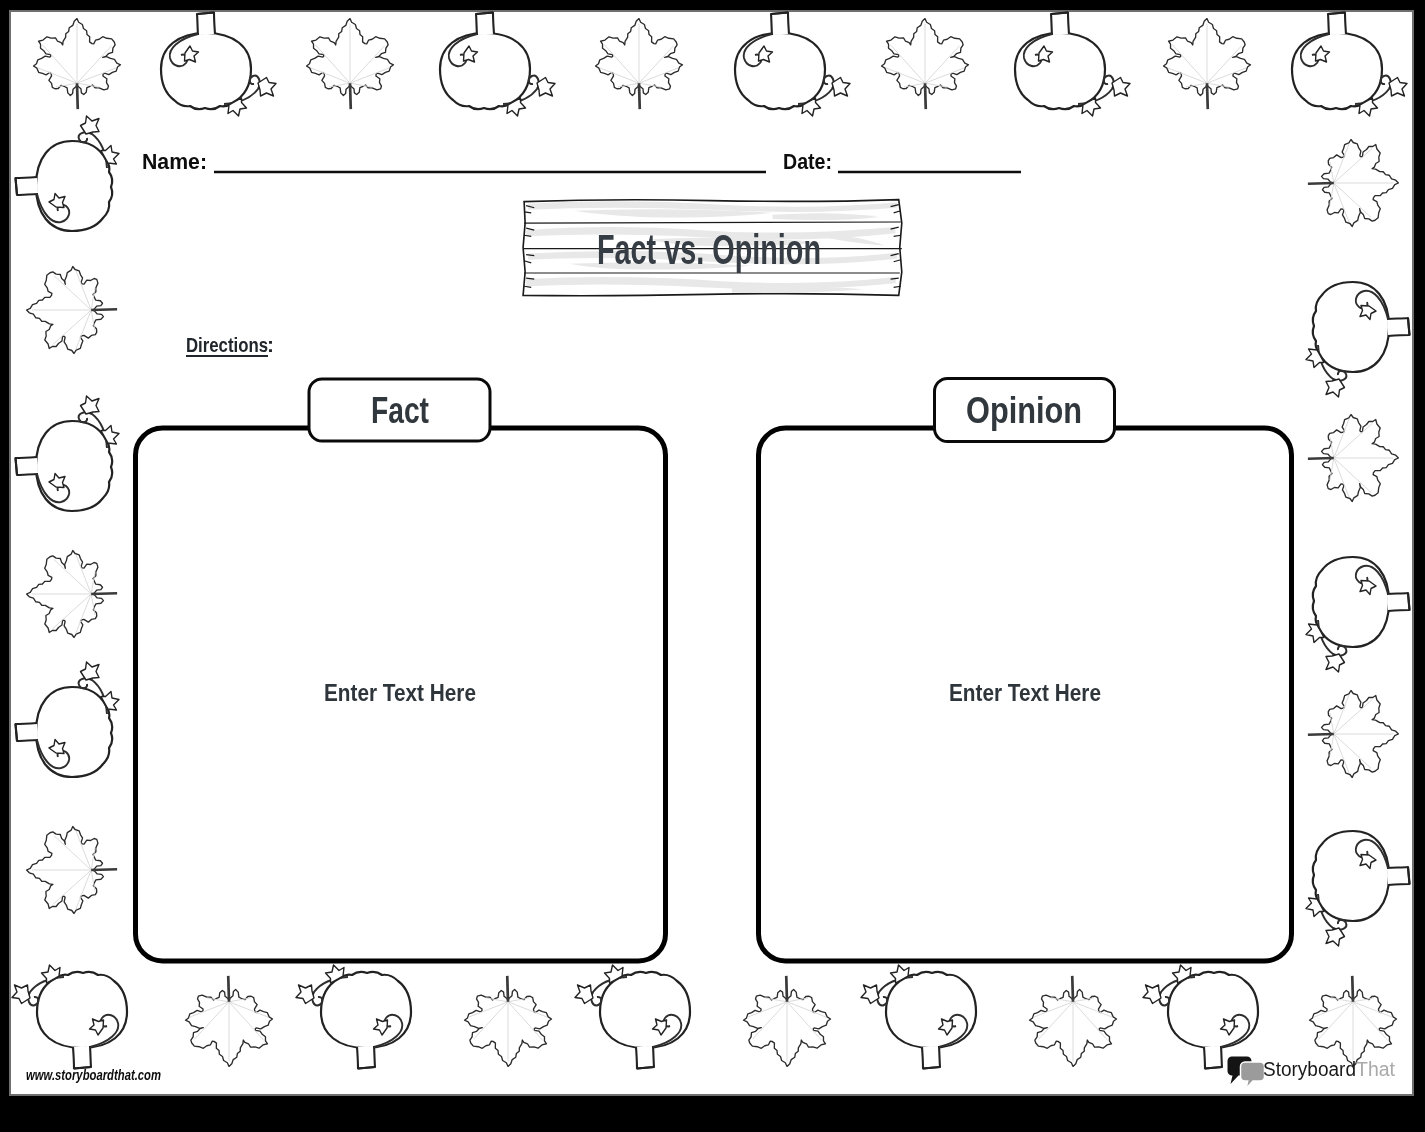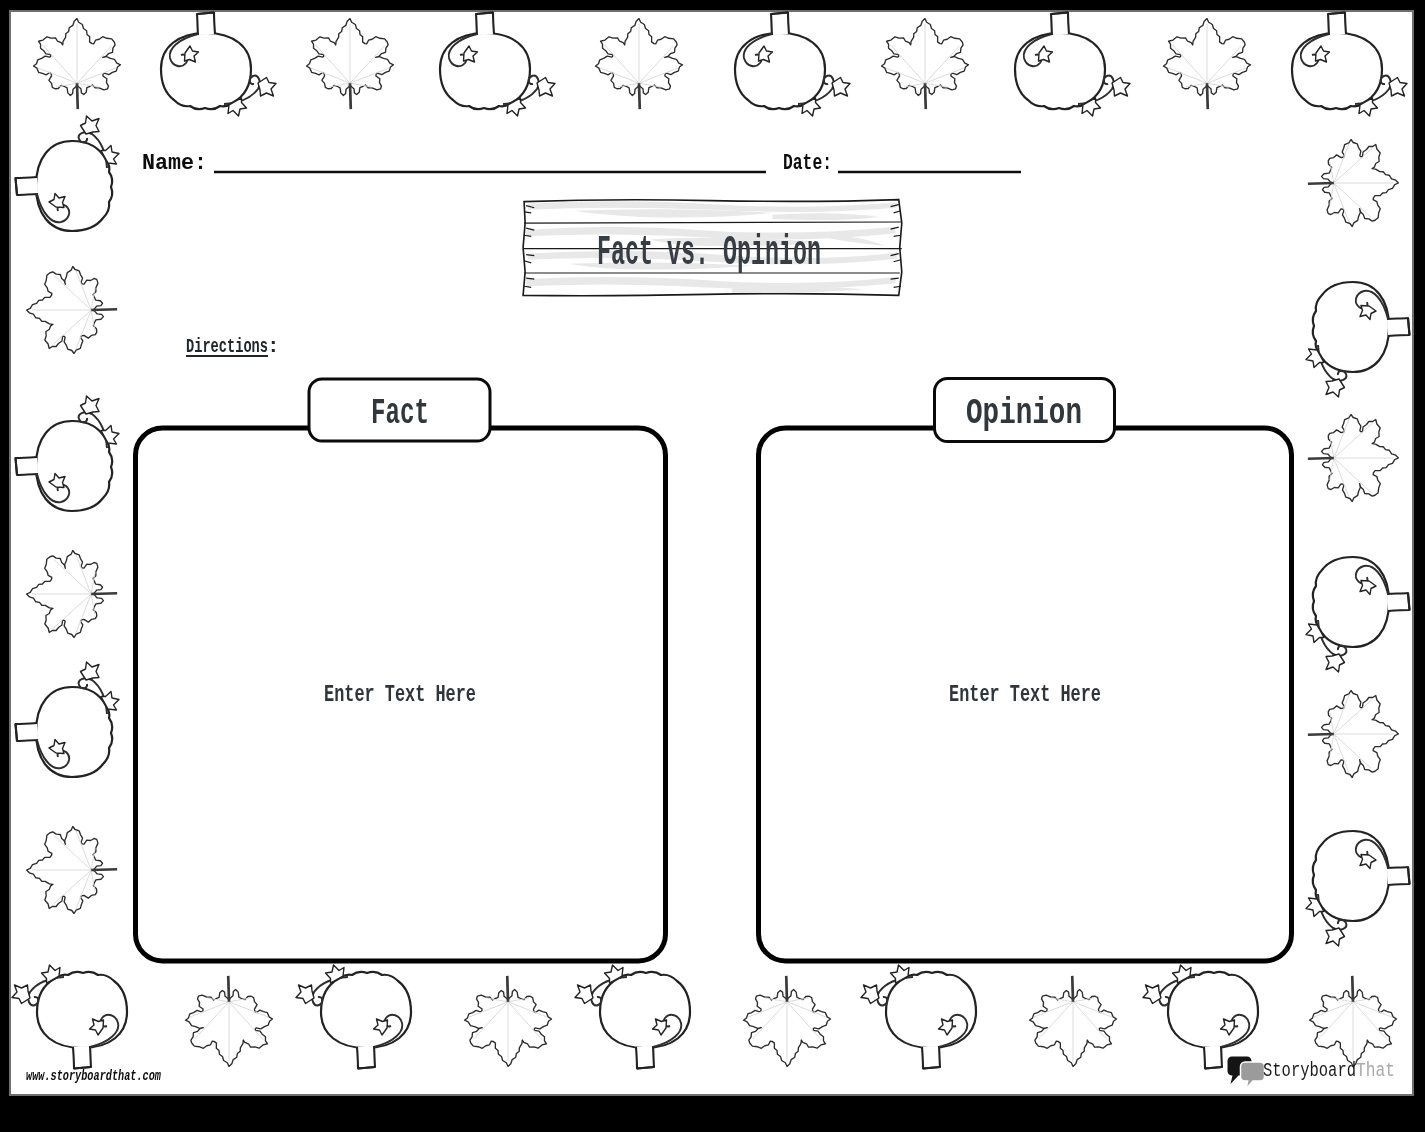--- a/index.html
+++ b/index.html
@@ -1,16 +1,16 @@
 <!DOCTYPE html>
 <html><head><meta charset="utf-8">
 <style>
   html,body{margin:0;padding:0;background:#000;}
   #stage{position:relative;width:1425px;height:1132px;background:#a3a3a3;overflow:hidden;
-         font-family:Liberation Mono, monospace;}
+         font-family:Liberation Sans, sans-serif;}
   svg{display:block;}
 </style></head>
 <body>
 <div id="stage">
 <svg width="1425" height="1132" viewBox="0 0 1425 1132">
 <defs>
   <g id="leaf">
     <path d="M 50.0 10.7 L 51.7 14.5 L 55.6 16.9 L 56.8 21.1 L 60.0 23.4 L 60.4 27.2 L 63.2 29.6 L 63.1 35.0 L 65.6 36.8 L 67.4 37.0 L 69.3 33.2 L 73.1 32.2 L 76.8 29.6 L 81.0 31.2 L 86.1 31.8 L 88.8 35.1 L 89.7 38.0 L 87.4 41.5 L 87.0 45.8 L 82.7 47.3 L 79.6 50.6 L 76.8 51.1 L 80.0 50.1 L 84.9 52.2 L 89.0 53.1 L 91.5 57.1 L 95.3 58.8 L 92.2 61.2 L 90.8 65.4 L 86.9 66.8 L 83.2 69.0 L 78.7 67.4 L 77.2 68.6 L 77.0 70.5 L 81.1 73.4 L 80.7 77.4 L 82.8 81.0 L 81.9 83.8 L 78.0 85.0 L 73.0 82.8 L 69.1 82.9 L 66.1 79.9 L 63.6 81.2 L 60.3 82.6 L 59.6 87.5 L 57.0 89.8 L 54.6 88.1 L 54.1 83.7 L 50.9 81.2 L 50.0 78.8 L 49.1 81.4 L 45.9 84.2 L 45.4 88.8 L 43.1 90.8 L 40.4 88.1 L 39.7 82.9 L 36.5 81.2 L 33.5 80.2 L 30.4 83.5 L 27.0 83.8 L 24.3 82.3 L 23.5 78.2 L 20.7 75.0 L 23.5 70.4 L 22.9 67.6 L 21.5 66.8 L 17.8 69.3 L 14.1 67.8 L 10.0 66.7 L 8.2 62.3 L 4.7 60.1 L 7.8 57.8 L 9.2 53.6 L 13.1 52.2 L 16.9 49.8 L 21.7 50.9 L 22.7 49.7 L 22.4 48.2 L 17.7 47.5 L 15.1 43.9 L 12.0 41.5 L 12.0 37.4 L 9.9 34.3 L 14.6 33.1 L 18.7 29.7 L 23.0 31.1 L 27.6 30.8 L 29.7 34.3 L 33.5 35.8 L 35.1 38.2 L 35.5 34.5 L 38.2 30.1 L 38.3 26.5 L 41.3 24.1 L 41.9 20.3 L 45.6 17.8 L 47.1 13.5 Z" fill="#fff" stroke="#2c2c2c" stroke-width="1.4" stroke-linejoin="round"></path>
     <g stroke="#d9d9d9" stroke-width="1" fill="none">
       <path d="M50 78 L50 16"></path>

